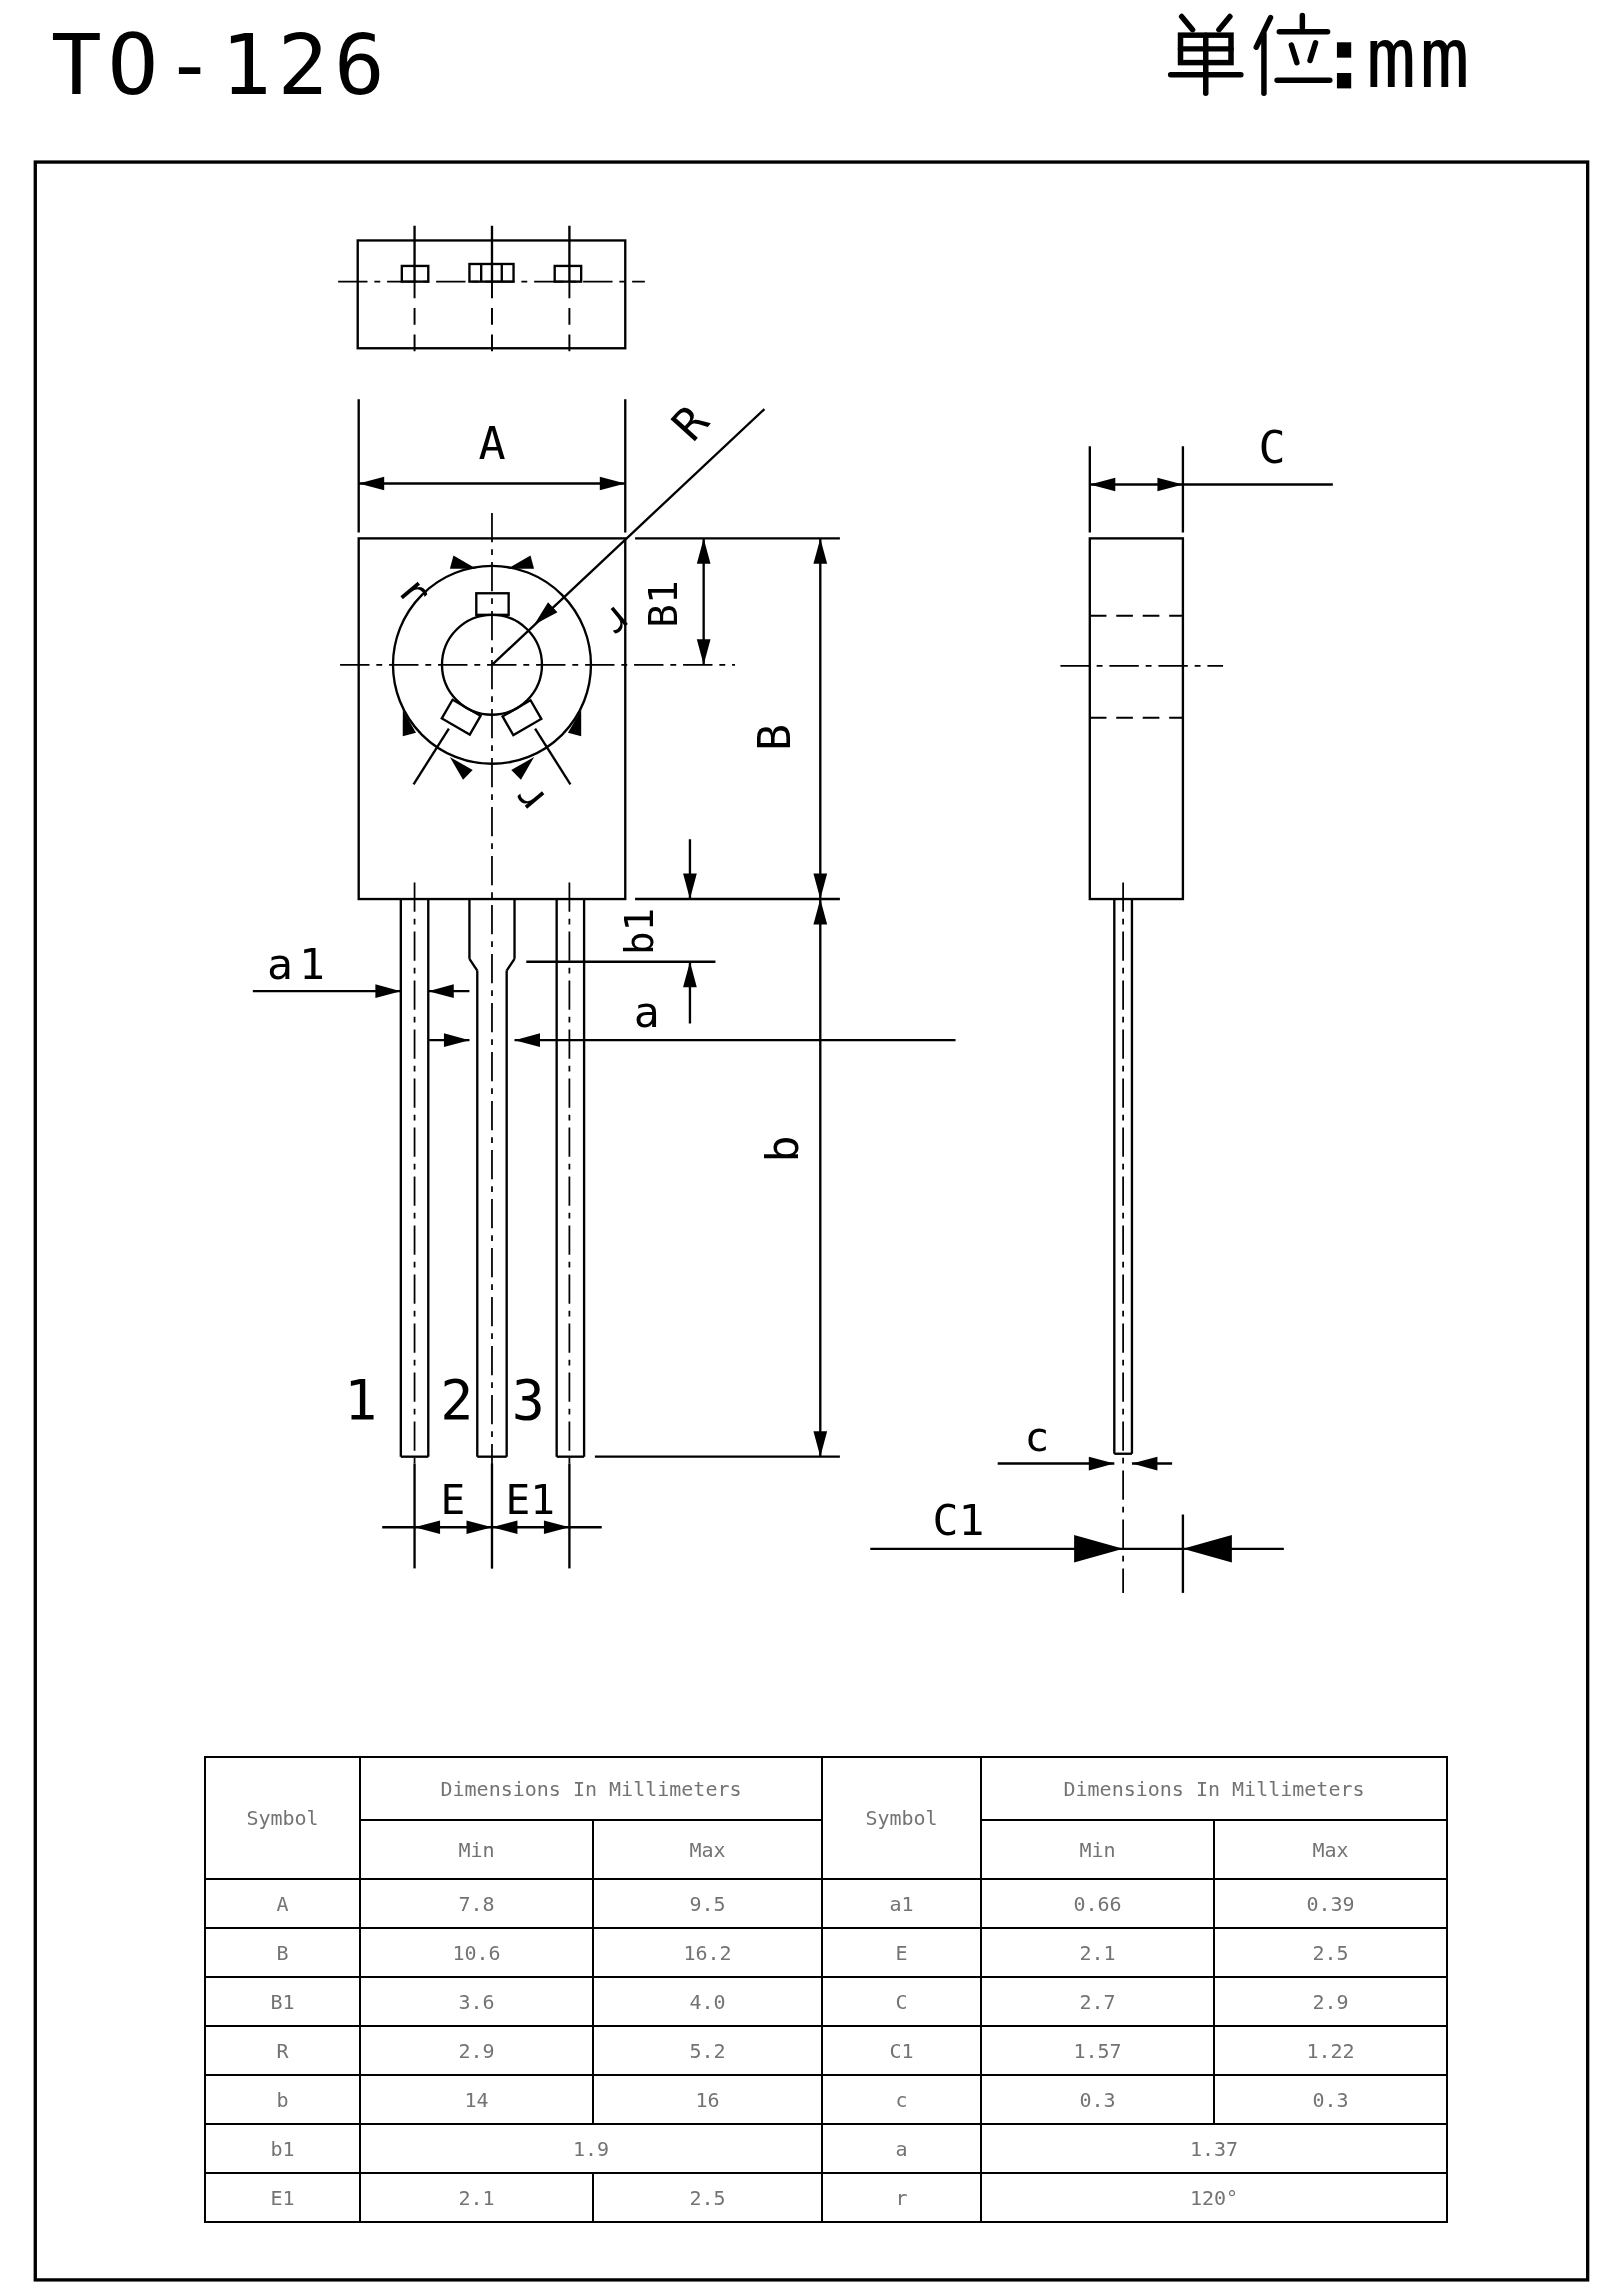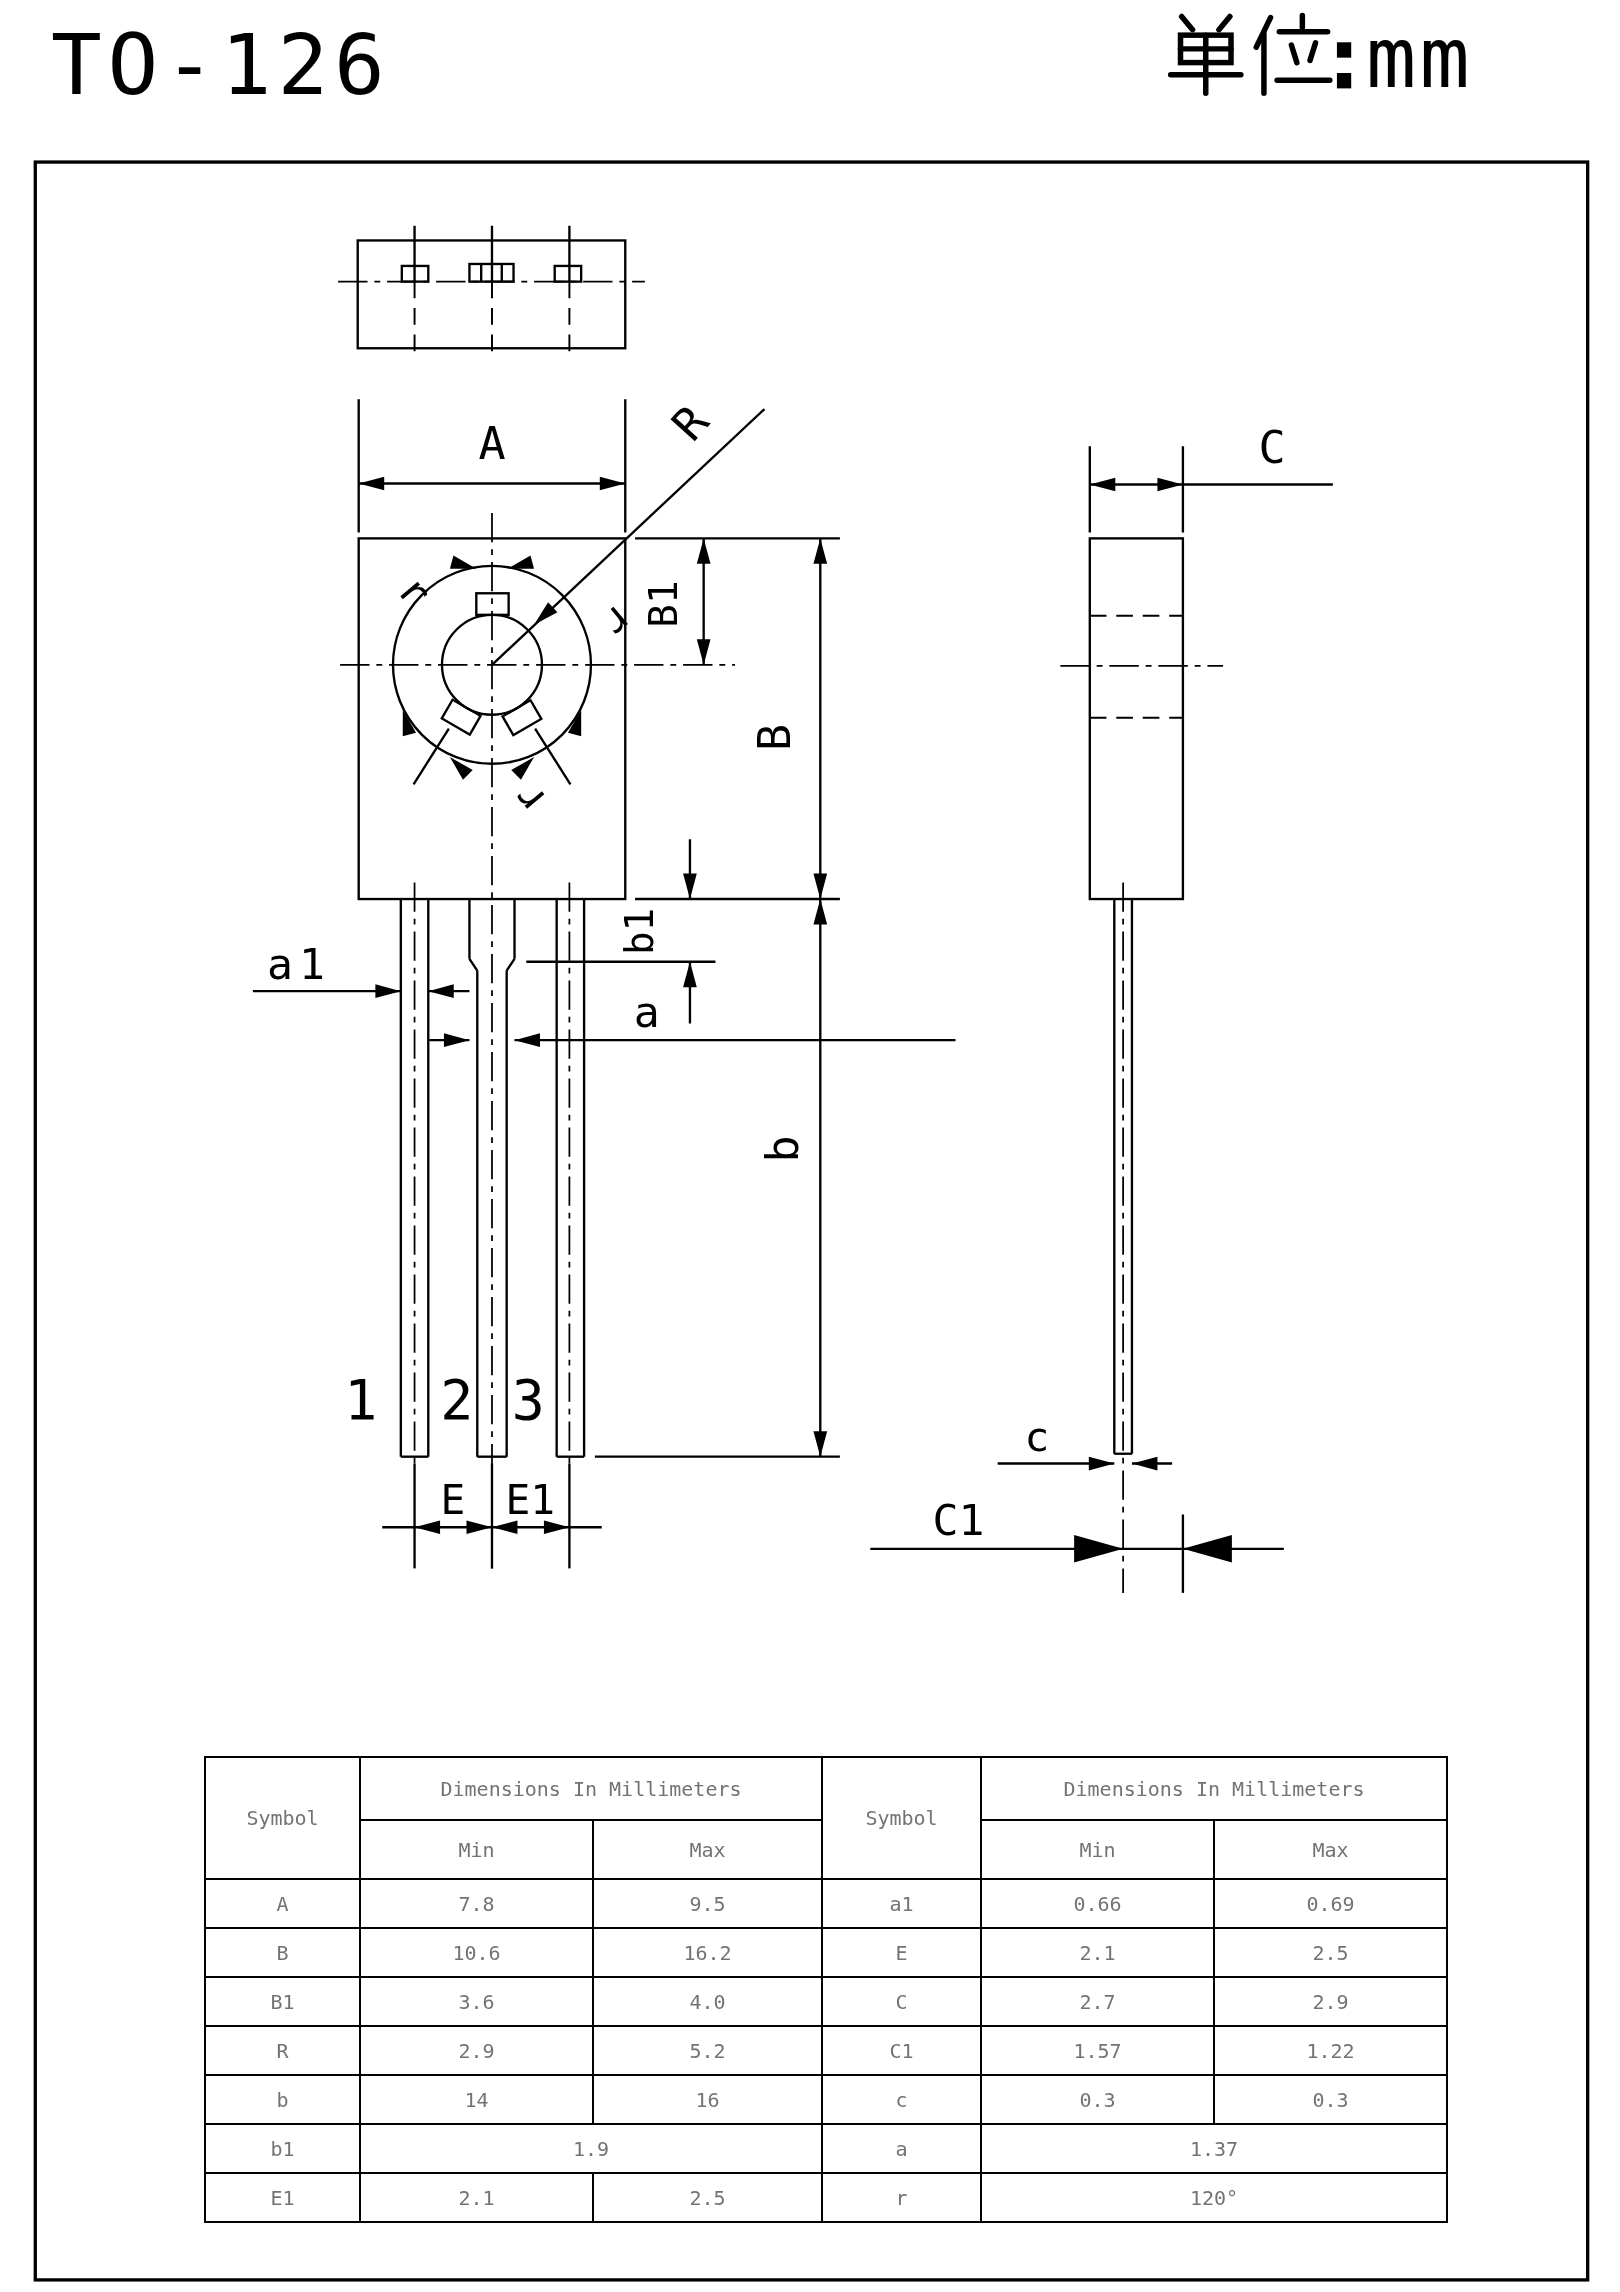--- a/index.html
+++ b/index.html
@@ -284,21 +284,21 @@
       <th>Max</th>
       <th>Min</th>
       <th>Max</th>
     </tr>
     <tr class="drow">
       <td>A</td>
       <td>7.8</td>
       <td>9.5</td>
       <td>a1</td>
       <td>0.66</td>
-      <td>0.69</td>
+      <td>0.39</td>
     </tr>
     <tr class="drow">
       <td>B</td>
       <td>10.6</td>
       <td>16.2</td>
       <td>E</td>
       <td>2.1</td>
       <td>2.5</td>
     </tr>
     <tr class="drow">

